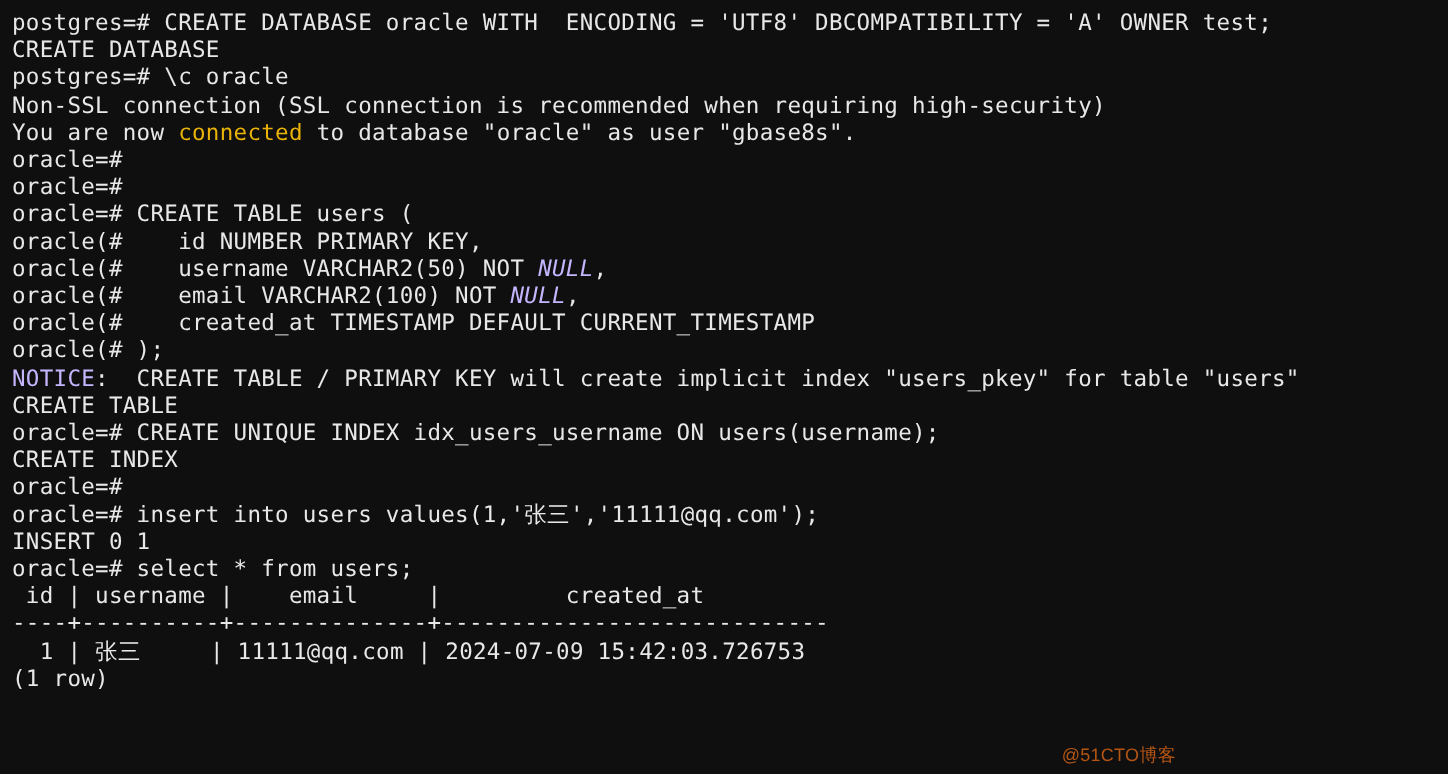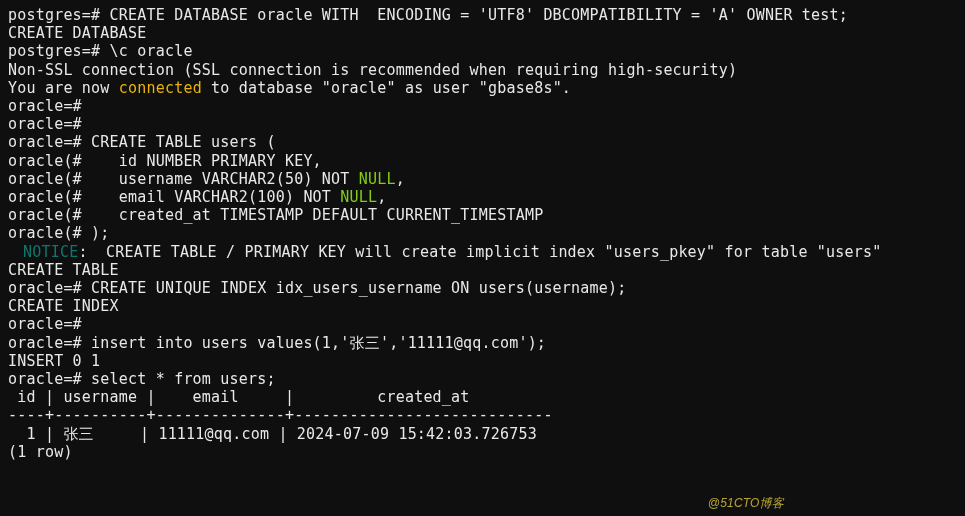--- a/index.html
+++ b/index.html
@@ -18,29 +18,28 @@
     line-height: 18.2px;
     padding: 6px 8px 6px 8px;
     white-space: pre;
     letter-spacing: 0.2px;
     position: relative;
     width: 792px;
     height: 516px;
     box-sizing: border-box;
   }
   .g  { color: #eab308; }     
-  .m  { color: #84cc16; }     
-  .c  { color: #0f766e; margin-left: 15px; }     
+  .m  { color: #c4b5fd; font-style: italic; }     
+  .c  { color: #c4b5fd; }     
   .watermark {
     position: absolute;
     right: 8px;
     bottom: 4px;
-    color: #fde047;
+    color: #f97316;
     font-size: 12px;
     font-family: sans-serif;
     opacity: 0.7;
-    font-style: italic;
   }
 </style>
 </head>
 <body>
 
 <div class="terminal" id="terminal"><div><span>postgres=# CREATE DATABASE oracle WITH  ENCODING = 'UTF8' DBCOMPATIBILITY = 'A' OWNER test;</span></div><div><span>CREATE DATABASE</span></div><div><span>postgres=# \c oracle</span></div><div><span>Non-SSL connection (SSL connection is recommended when requiring high-security)</span></div><div><span>You are now </span><span class="g">connected</span><span> to database "oracle" as user "gbase8s".</span></div><div><span>oracle=#</span></div><div><span>oracle=#</span></div><div><span>oracle=# CREATE TABLE users (</span></div><div><span>oracle(#    id NUMBER PRIMARY KEY,</span></div><div><span>oracle(#    username VARCHAR2(50) NOT </span><span class="m">NULL</span><span>,</span></div><div><span>oracle(#    email VARCHAR2(100) NOT </span><span class="m">NULL</span><span>,</span></div><div><span>oracle(#    created_at TIMESTAMP DEFAULT CURRENT_TIMESTAMP</span></div><div><span>oracle(# );</span></div><div><span class="c">NOTICE</span><span>:  CREATE TABLE / PRIMARY KEY will create implicit index "users_pkey" for table "users"</span></div><div><span>CREATE TABLE</span></div><div><span>oracle=# CREATE UNIQUE INDEX idx_users_username ON users(username);</span></div><div><span>CREATE INDEX</span></div><div><span>oracle=#</span></div><div><span>oracle=# insert into users values(1,'张三','11111@qq.com');</span></div><div><span>INSERT 0 1</span></div><div><span>oracle=# select * from users;</span></div><div><span> id | username |    email     |         created_at</span></div><div><span>----+----------+--------------+----------------------------</span></div><div><span>  1 | 张三     | 11111@qq.com | 2024-07-09 15:42:03.726753</span></div><div><span>(1 row)</span></div><div class="watermark">@51CTO博客</div></div>
 
 </body></html>

